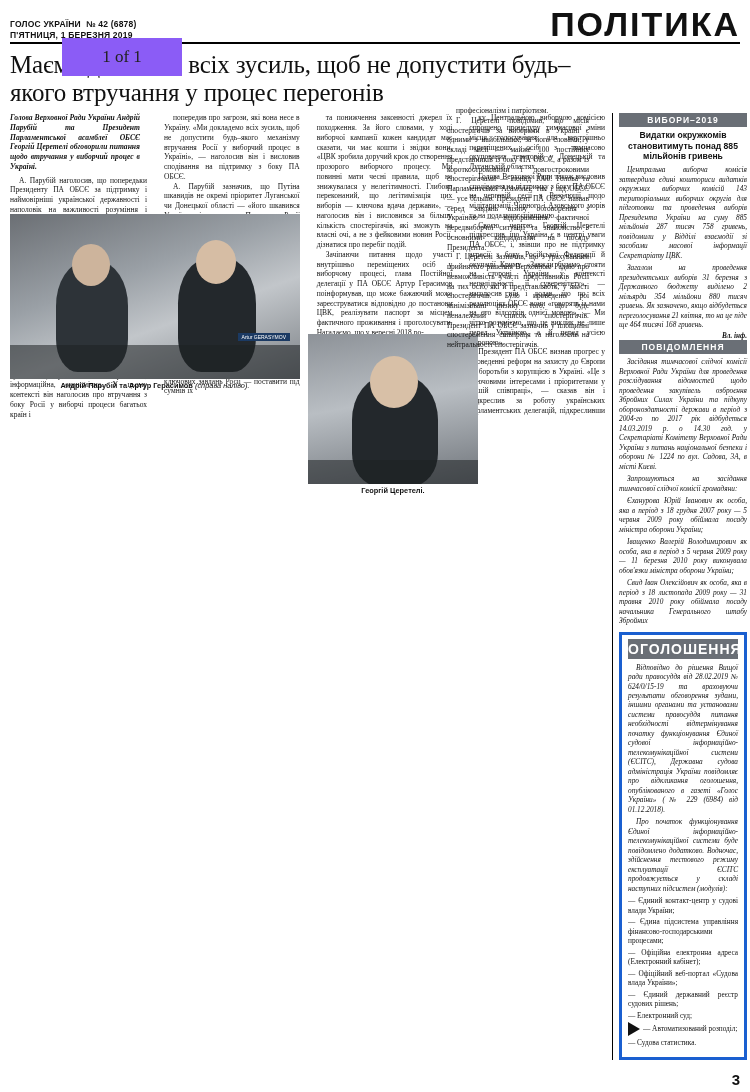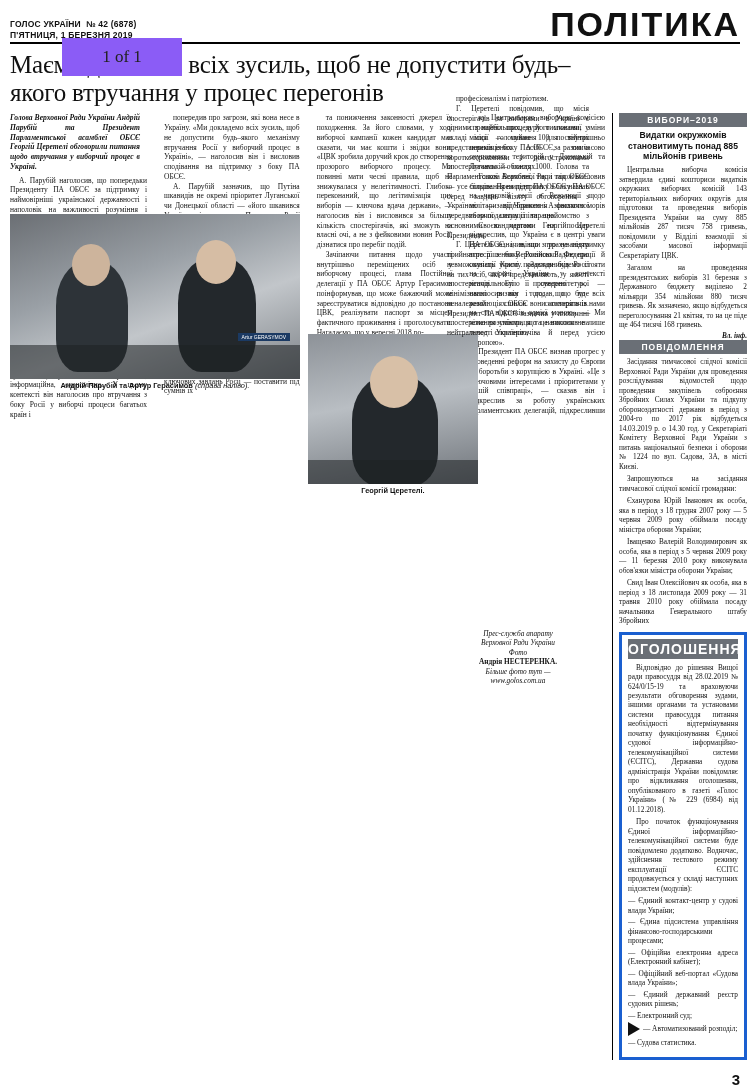--- a/index.html
+++ b/index.html
@@ -63,21 +63,21 @@
   .fig{position:absolute;border-radius:40% 40% 30% 30%;}
   .table-strip{position:absolute;left:0;right:0;bottom:0;height:34px;background:rgba(30,32,34,.55);}
   .nameplate{position:absolute;right:10px;bottom:38px;background:#1b3a63;color:#fff;font-size:5px;padding:1px 4px;font-family:"Liberation Sans", sans-serif;}
 
   
   .rail-head{
     background:#6a6f76;color:#fff;font-family:"Liberation Sans", sans-serif;font-weight:bold;
     font-size:8.5px;text-align:center;letter-spacing:1px;padding:2px 0;margin-bottom:3px;
   }
   .rail-title{font-family:"Liberation Sans", sans-serif;font-weight:bold;font-size:8.6px;line-height:1.2;text-align:center;margin:2px 0 4px 0;}
-  .rail p{margin:0 0 3px 0;text-indent:8px;font-size:7.3px;line-height:1.3;text-align:justify;}
+  .rail p{margin:0 0 3px 0;text-indent:8px;font-size:7.3px;line-height:1.3;text-align:justify;font-style:italic;}
   .rail .sig{text-align:right;font-style:italic;font-size:7.2px;font-weight:bold;margin-top:3px;}
 
   
   .announce{
     border:3px solid #1a5fd0;padding:5px 6px 8px 6px;margin-top:6px;background:#fff;
   }
   .announce .ah{
     background:#6a6f76;color:#fff;font-family:"Liberation Sans", sans-serif;font-weight:bold;
     font-size:14px;text-align:right;letter-spacing:1px;padding:2px 0;margin:-1px 0 4px 0;
   }
@@ -191,29 +191,21 @@
       <div class="fig" style="left:186px;top:26px;width:40px;height:44px;border-radius:50%;background:#d6bda4;"></div>
       <div class="table-strip"></div>
       <div class="nameplate">Artur GERASYMOV</div>
     </div>
     <div class="cap">
       <span>Андрій Парубій та Артур Герасимов</span>
       <span class="it">(справа наліво).</span>
     </div>
   </div>
 
-  <div style="position:absolute;left:447px;top:625px;width:142px;" class="signature">
-    <div>Прес-служба апарату</div>
-    <div>Верховної Ради України</div>
-    <div>Фото</div>
-    <div style="font-style:normal;font-weight:bold">Андрія НЕСТЕРЕНКА.</div>
-    <div>Більше фото тут —</div>
-    <div>www.golos.com.ua</div>
-  </div>
-
-  <div style="position:absolute;left:447px;top:94px;width:142px;">
+
+  <div style="position:absolute;left:447px;top:106px;width:142px;">
     <p style="margin:0;text-indent:9px;font-size:7.5px;line-height:1.3;text-align:justify;">професіоналізм і патріотизм.</p>
     <p style="margin:0;text-indent:9px;font-size:7.5px;line-height:1.3;text-align:justify;">Г. Церетелі повідомив, що місія спостерігачів за виборами в Україні є одними з найбільших, за його словами, у складі місії — майже 100 постійних представників із боку ПА ОБСЄ, а разом із короткостроковими і довгостроковими спостерігачами — понад 1000. Голова та Парламентської Асамблеї, так і під ОБСЄ — усе більше. Президент ПА ОБСЄ назвав серед завдань візиту обговорення з Україною — відображення фактичної передвиборчої ситуації та знайомство з основними кандидатами на посаду Президента.</p>
     <p style="margin:0;text-indent:9px;font-size:7.5px;line-height:1.3;text-align:justify;">Г. Церетелі зазначив, що з урахуванням прийнятого рішення Верховною Радою про невможливість участі представників Росії на тих осіб, які й представляють, у якості спостерігачів. Було проведено рої мінімізовані ризику того, що буде неналежний список спостерігачів. Президент ПА ОБСЄ зазначив у площинні спостереження співпраця та наголосив на нейтральності спостерігачів.</p>
   </div>
 
   <div class="pagenum">3</div>
 </div>
 
 </body></html>

